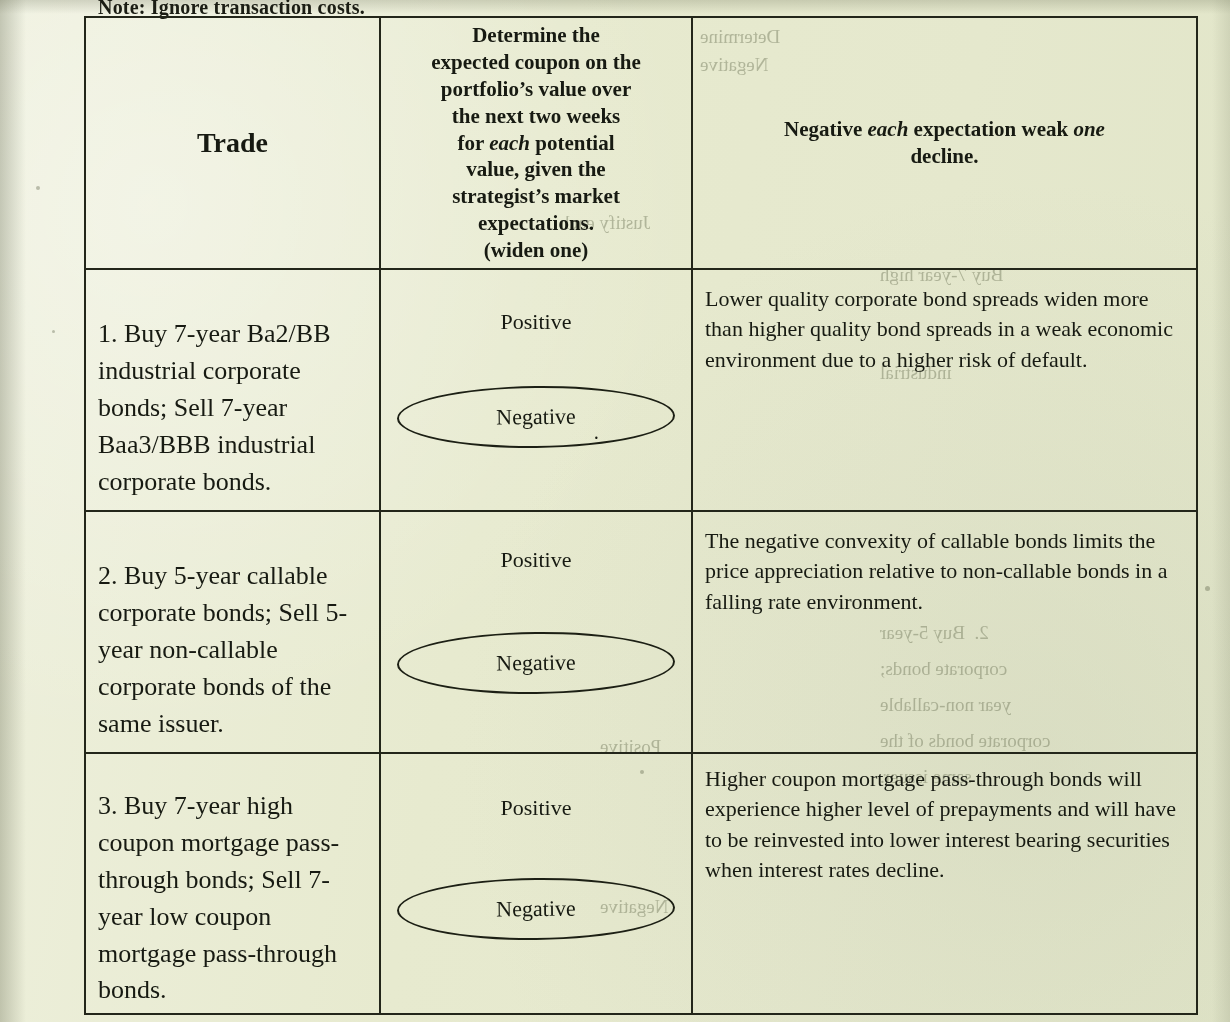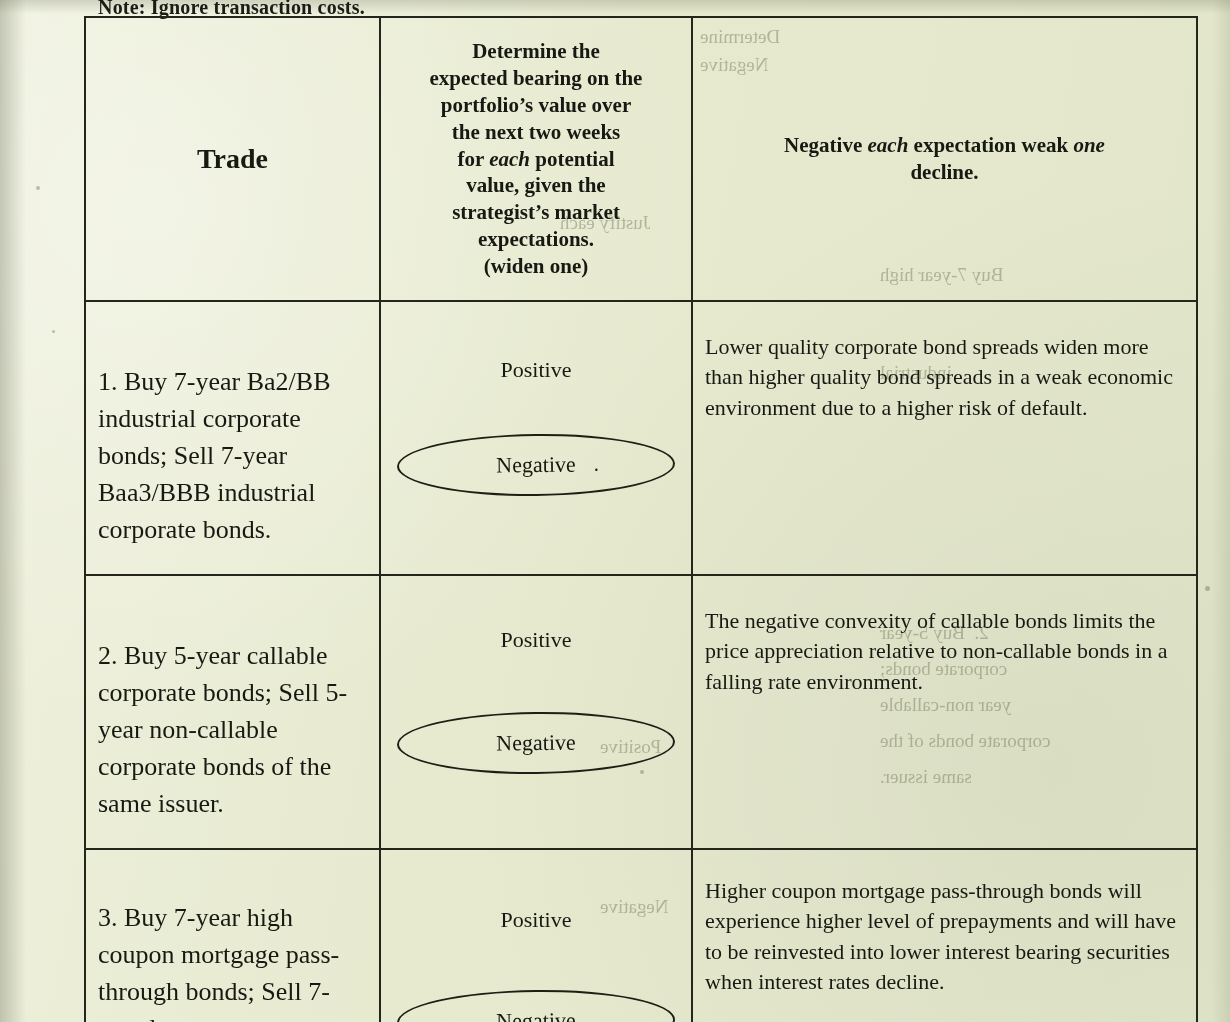--- a/index.html
+++ b/index.html
@@ -69,21 +69,21 @@
     position: absolute;
     left: 84px;
     top: 16px;
     width: 1112px;
     border-collapse: collapse;
     table-layout: fixed;
   }
   table.exam td {
     border: 2px solid #23261a;
     vertical-align: top;
-    padding: 20px 12px;
+    padding: 4px 12px;
     font-size: 21px;
     line-height: 1.28;
     margin-left: 12px;
   }
   col.c-trade { width: 295px; }
   col.c-effect { width: 312px; }
   col.c-justify { width: 505px; }
 
   .hdr {
     text-align: center;
@@ -186,21 +186,21 @@
   <colgroup>
     <col class="c-trade">
     <col class="c-effect">
     <col class="c-justify">
   </colgroup>
   <tbody>
     <tr>
       <td class="hdr trade-hdr">Trade</td>
       <td class="hdr">
         <span>Determine the</span><br>
-        <span>expected bearing on the</span><br>
+        <span>expected coupon on the</span><br>
         <span>portfolio’s value over</span><br>
         <span>the next two weeks</span><br>
         <span>for </span><em>each</em><span> potential</span><br>
         <span>value, given the</span><br>
         <span>strategist’s market</span><br>
         <span>expectations.</span><br>
         <span>(widen one)</span>
       </td>
       <td class="hdr">
         <span>Negative </span><em>each</em><span> expectation weak </span><em>one</em><br>

